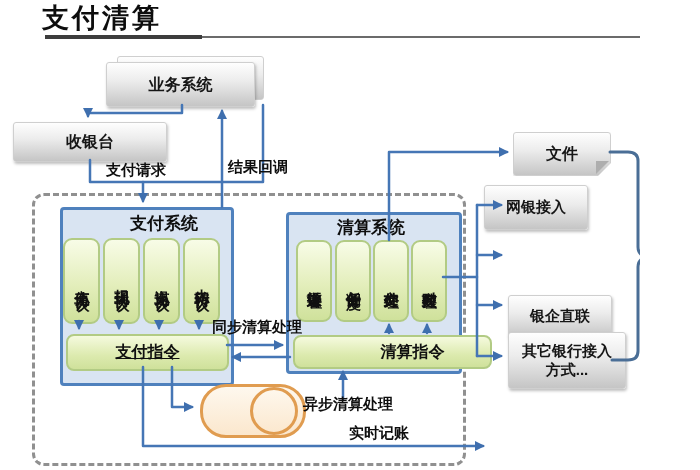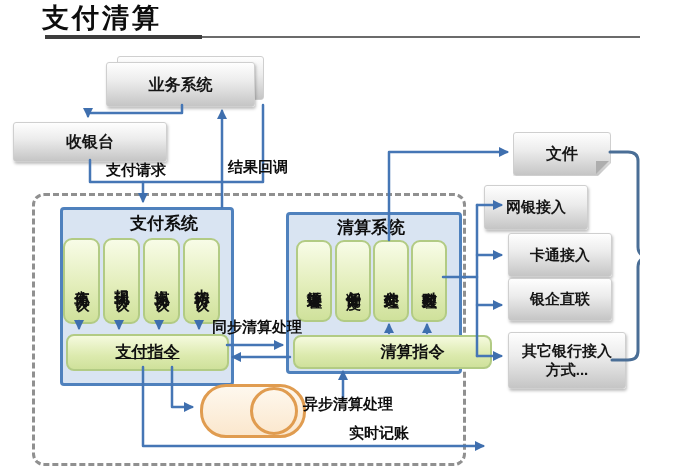--- a/index.html
+++ b/index.html
@@ -99,22 +99,21 @@
   <div class="vbox" style="left:373px;top:240px;width:32px;height:78px;letter-spacing:1px;">文件处理</div>
   <div class="vbox" style="left:411px;top:240px;width:32px;height:78px;letter-spacing:1px;">实时处理</div>
   <div class="hboxg" style="left:293px;top:335px;width:155px;height:30px;padding-left:40px;">清算指令</div>
 
   <div class="cyl" style="left:200px;top:384px;width:100px;height:48px;"></div>
   <div class="cylring" style="left:250px;top:387px;width:42px;height:42px;"></div>
 
   <div class="gbox filebox" style="left:513px;top:132px;width:96px;height:42px;">文件</div>
   <div class="fold" style="left:596px;top:161px;"></div>
   <div class="gbox" style="left:484px;top:185px;width:102px;height:43px;font-size:15px;">网银接入</div>
-  <div class="gbox" style="left:508px;top:233px;width:102px;height:42px;font-size:15px;">卡通接入</div>
-  <div class="gbox" style="left:508px;top:278px;width:102px;height:41px;font-size:15px;">银企直联</div>
+  <div class="gbox" style="left:508px;top:295px;width:102px;height:41px;font-size:15px;">银企直联</div>
   <div class="gbox" style="left:508px;top:332px;width:104px;height:55px;font-size:15px;padding:0 6px;">其它银行接入方式...</div>
 
 
   <div class="vtext" style="left:652px;top:226px;height:110px;">银行往来</div>
 
   <svg class="wires" width="700" height="470" viewBox="0 0 700 470">
     <defs>
       <marker id="ah" markerUnits="userSpaceOnUse" markerWidth="12" markerHeight="12" refX="8" refY="5" orient="auto">
         <path d="M0,0 L10,5 L0,10 z" fill="#3f6fae"></path>
       </marker>

